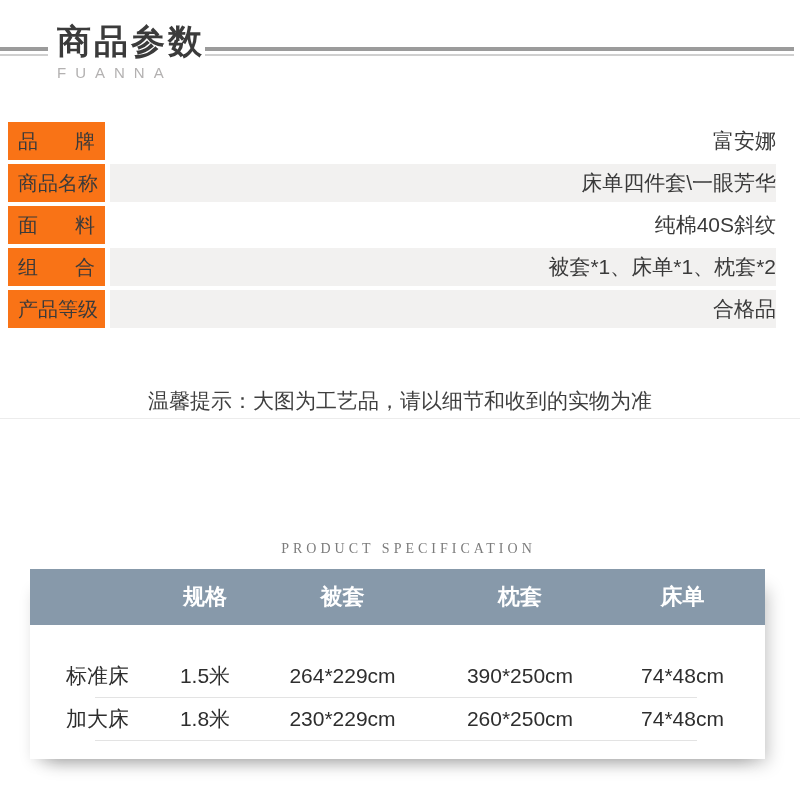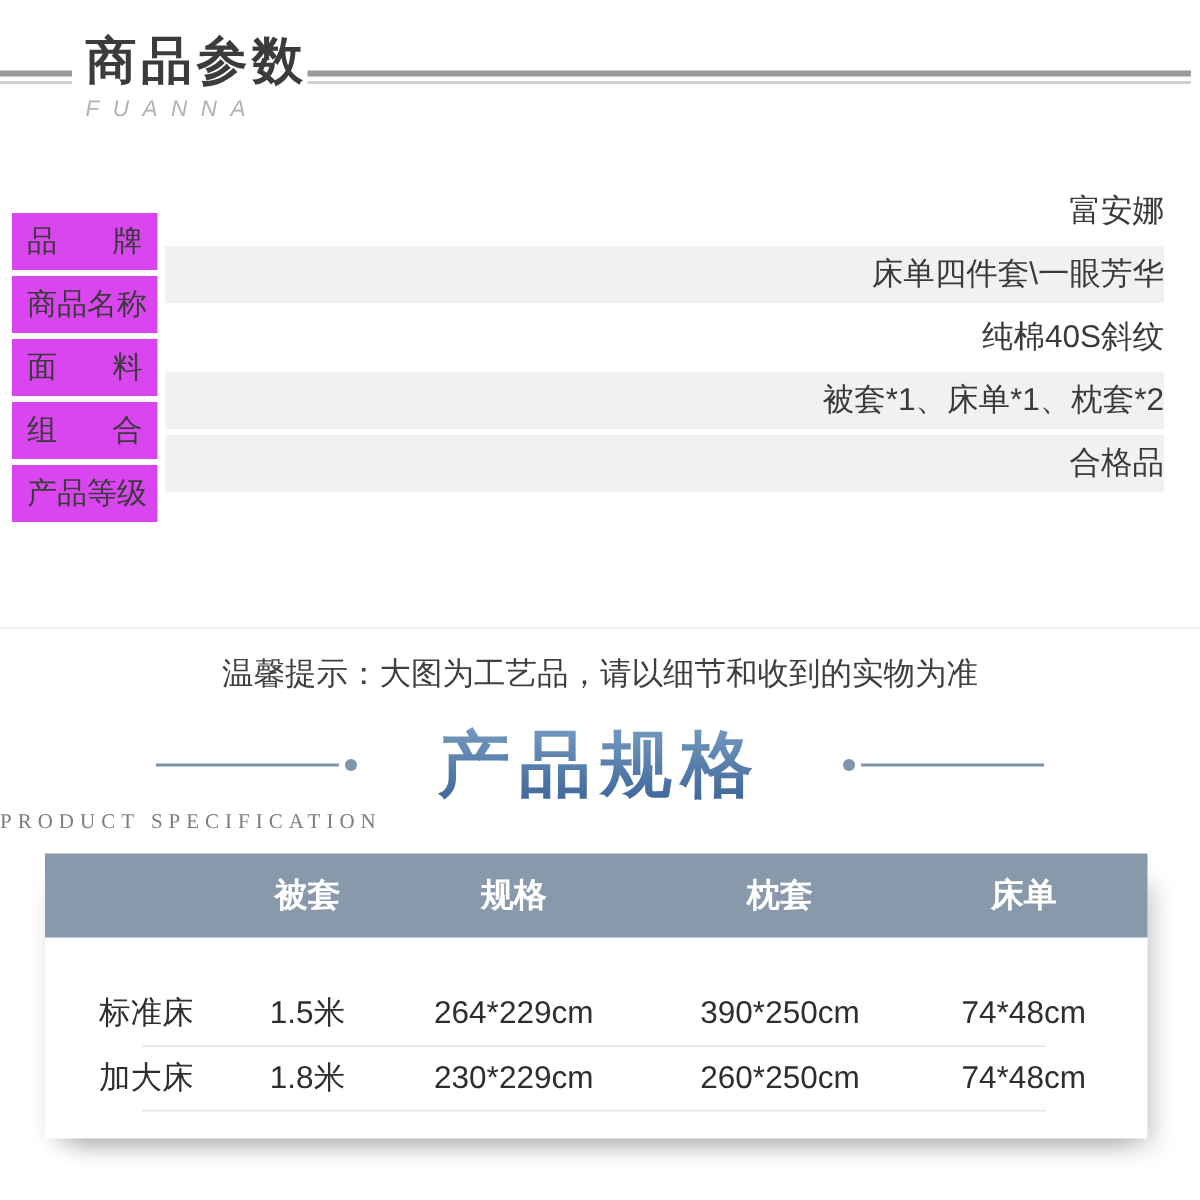--- a/index.html
+++ b/index.html
@@ -10,56 +10,56 @@
   }
 
   
   .deco-rule { position:absolute; top:47px; }
   .deco-rule .bar-thick { height:4px; background:#9b9b9b; }
   .deco-rule .bar-thin  { height:2px; background:#cfcfcf; margin-top:3px; }
   .deco-rule.left  { left:0; width:48px; }
   .deco-rule.right { left:205px; right:6px; }
   .brand-block { position:absolute; left:57px; top:21px; }
   .brand-block h1 { font-size:34px; font-weight:600; color:#3b3b3b; letter-spacing:3px; line-height:40px; }
-  .brand-latin { font-size:15px; color:#b3b1b1; letter-spacing:9px; margin-top:3px;font-style:italic; }
+  .brand-latin { font-size:15px; color:#b3b1b1; letter-spacing:9px; margin-top:3px; }
 
   
   .params-table { position:absolute; left:8px; top:122px; width:768px; }
   .prow { position:relative; height:38px; margin-bottom:4px; }
   .plabel {
-    position:absolute; left:0; top:0; width:97px; height:38px; background:#d946ef;
+    position:absolute; left:0; top:0; width:97px; height:38px; background:#f97316;
     padding:0 10px; line-height:38px; font-size:20px; color:#3a3a3a;
-    text-align:justify; text-align-last:justify; overflow:hidden; white-space:nowrap;margin-top:20px;
+    text-align:justify; text-align-last:justify; overflow:hidden; white-space:nowrap;
   }
   .pvaluebg { position:absolute; left:102px; right:0; top:0; bottom:0; }
   .prow.alt .pvaluebg { background:#f2f1f0; }
   .pvalue {
     position:absolute; left:0; right:0; top:0; bottom:0;
     line-height:38px; text-align:right; font-size:21px; color:#3a3a3a;
   }
 
   
   .notice { position:absolute; top:387px; left:0; width:100%; text-align:center;
-    font-size:21px; color:#3f3f3f;margin-top:48px; }
+    font-size:21px; color:#3f3f3f; }
   .hairline { position:absolute; top:418px; left:0; width:100%; height:1px; background:#ececec; }
 
   
   .spec-title-row { position:absolute; top:470px; left:0; width:100%; height:80px;
     display:flex; align-items:center; justify-content:center; }
   .deco-line { width:122px; height:2px; background:#7d94aa; }
   .deco-dot { width:8px; height:8px; border-radius:50%; background:#7d94aa; margin:0 4px; }
   .spec-title {
     font-family:"Liberation Serif","DejaVu Serif",serif; font-weight:700;
     font-size:48px; letter-spacing:6px; margin:0 50px; color:#527aa8;
     background:linear-gradient(180deg,#7ba1c5 0%,#41689b 85%);
     -webkit-background-clip:text; background-clip:text; -webkit-text-fill-color:transparent;
   }
-  .spec-subtitle { position:absolute; top:541px; left:0; width:100%; 
+  .spec-subtitle { position:absolute; top:541px; left:0; width:100%; text-align:center;
     font-family:"Liberation Serif","DejaVu Serif",serif; font-size:14px;
-    letter-spacing:4px; color:#7c7c7c; }
+    letter-spacing:4px; color:#7c7c7c;padding-left:17px; }
 
   
   .spec-card { position:absolute; left:30px; top:569px; width:735px; background:#ffffff;
     box-shadow: 10px 12px 16px -8px rgba(0,0,0,.25), -6px 12px 14px -10px rgba(0,0,0,.18); }
   .spec-head {
     display:grid; grid-template-columns:135px 80px 195px 160px 165px;
     height:56px; line-height:56px; background:#8799aa; color:#ffffff;
     font-size:22px; font-weight:700; text-align:center;
   }
   .spec-body { padding:30px 0 18px; }
@@ -111,34 +111,27 @@
     <div class="prow alt">
       <div class="plabel">产品等级</div>
       <div class="pvaluebg"></div>
       <div class="pvalue">合格品</div>
     </div>
   </div>
 
   <div class="notice">温馨提示：大图为工艺品，请以细节和收到的实物为准</div>
   <div class="hairline"></div>
 
-  <div class="spec-title-row">
-    <div class="deco-line"></div>
-    <div class="deco-dot"></div>
-    <div class="spec-title">产品规格</div>
-    <div class="deco-dot"></div>
-    <div class="deco-line"></div>
-  </div>
   <div class="spec-subtitle">PRODUCT SPECIFICATION</div>
 
   <div class="spec-card">
     <div class="spec-head">
       <div></div>
+      <div>规格</div>
       <div>被套</div>
-      <div>规格</div>
       <div>枕套</div>
       <div>床单</div>
     </div>
     <div class="spec-body">
       <div class="spec-row">
         <div>标准床</div>
         <div>1.5米</div>
         <div>264*229cm</div>
         <div>390*250cm</div>
         <div>74*48cm</div>

